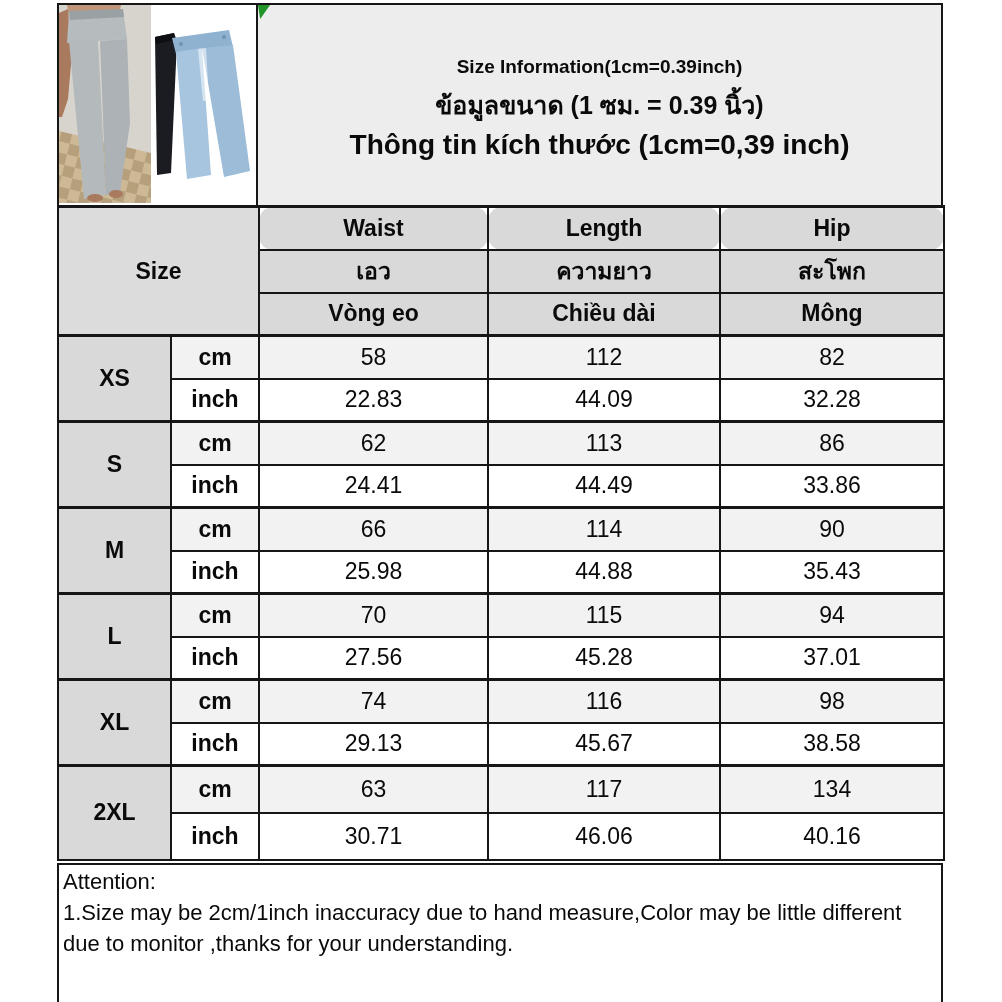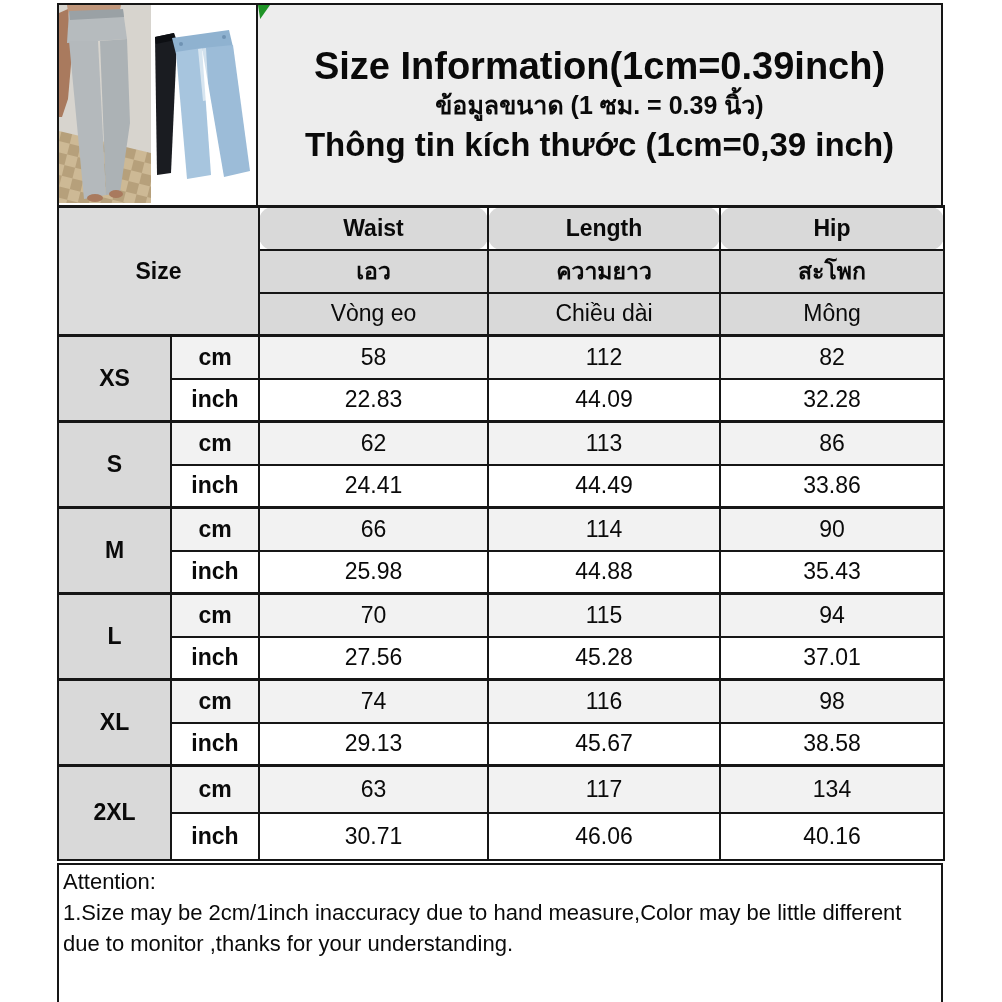--- a/index.html
+++ b/index.html
@@ -5,38 +5,38 @@
   html,body{margin:0;padding:0;background:#ffffff;}
   body{width:1002px;height:1002px;font-family:"Liberation Sans","DejaVu Sans",sans-serif;color:#0a0a0a;}
   .page{position:relative;width:1002px;height:1002px;background:#fff;overflow:hidden;}
   .sheet{position:absolute;left:57px;top:3px;width:886px;}
 
   
   .top-row{display:flex;width:886px;height:202px;border:2px solid #161616;border-bottom:none;box-sizing:border-box;}
   .photo-cell{width:199px;min-width:199px;background:#fff;border-right:2px solid #161616;box-sizing:border-box;overflow:hidden;}
   .title-cell{flex:1;background:#ededed;position:relative;display:flex;flex-direction:column;justify-content:center;align-items:center;text-align:center;}
   .title-cell .t-line{font-weight:bold;line-height:39px;white-space:nowrap;}
-  .t-en{font-size:38px;}
+  .t-en{font-size:19px;}
   .t-th{font-size:25px;}
-  .t-vi{font-size:33px;}
+  .t-vi{font-size:28px;}
   .green-flag{position:absolute;top:0;left:0;width:12px;height:14px;clip-path:polygon(0 0,100% 0,18% 100%);}
 
   
   table.size-table{border-collapse:collapse;table-layout:fixed;width:886px;}
   .size-table td{border:2px solid #161616;text-align:center;vertical-align:middle;padding:0;font-size:23px;overflow:hidden;}
   .size-table tr{height:43px;}
   .size-table tr.tall{height:47px;}
   .size-table tr.group td{border-top:3px solid #161616;}
   .bg-hd{background:#d9d9d9;}
   .bg-cm{background:#f2f2f2;}
   .bg-in{background:#ffffff;}
   .size-head{font-size:31px;font-weight:bold;background:#dcdcdc;}
   .hdr-en{font-size:24px;font-weight:bold;border-radius:14px;}
   .hdr-th{font-size:21px;font-weight:bold;}
-  .hdr-vi{font-size:24px;font-weight:normal;}
+  .hdr-vi{font-size:24px;font-weight:bold;}
   .size-lbl{font-size:26px;font-weight:bold;background:#d9d9d9;}
   .unit{font-size:24px;font-weight:bold;}
 
   
   .attention{margin-top:2px;width:886px;box-sizing:border-box;border:2px solid #161616;height:141px;padding:1px 18px 0 4px;font-size:22px;line-height:31px;background:#fff;}
 </style>
 </head>
 <body>
 
 <div class="page">

